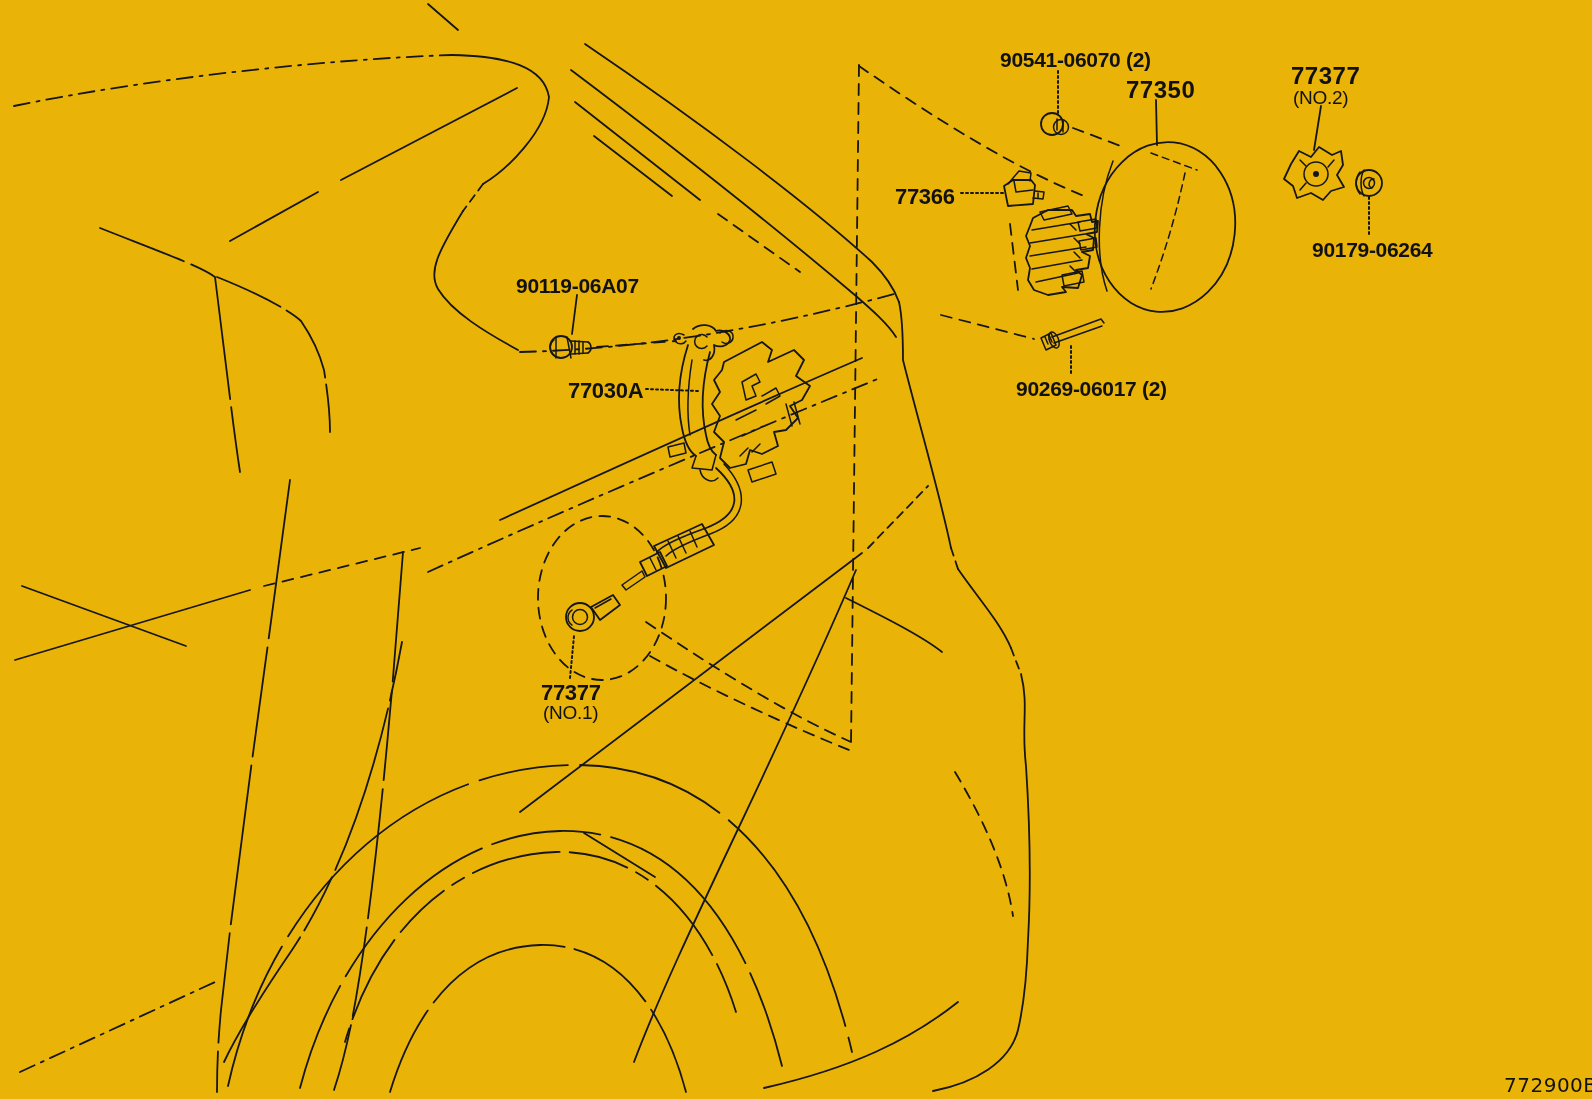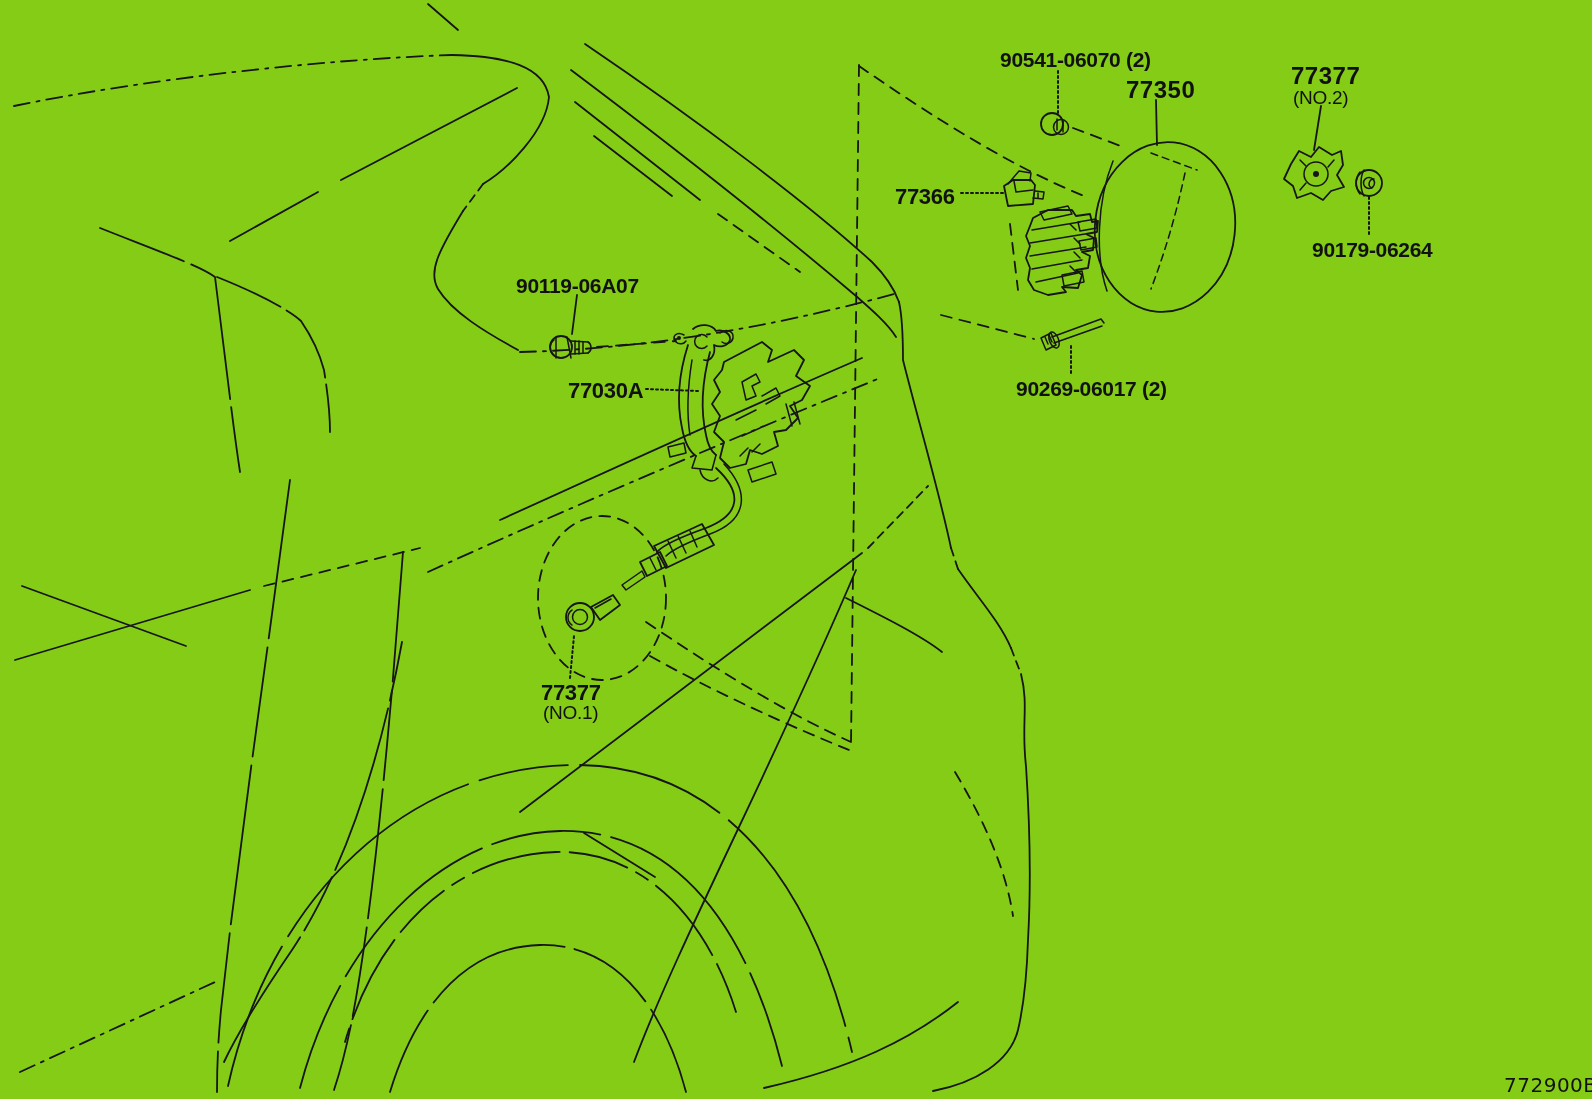--- a/index.html
+++ b/index.html
@@ -1,16 +1,16 @@
 <!DOCTYPE html>
 <html><head>
 <meta charset="utf-8">
 <style>
   html,body{margin:0;padding:0;background:#ffffff;}
-  .stage{position:relative;width:1592px;height:1099px;background:#84cc16;overflow:hidden;}
+  .stage{position:relative;width:1592px;height:1099px;background:#eab308;overflow:hidden;}
   svg{position:absolute;left:0;top:0;}
   .ln{fill:none;stroke:#161616;stroke-width:1.8;stroke-linecap:round;stroke-linejoin:round;}
   .thin{stroke-width:1.5;}
   .dashdot{stroke-dasharray:16 7 3 7;}
   .dash{stroke-dasharray:11 8;}
   .sdash{stroke-dasharray:8 6;}
   .ldash{stroke-dasharray:7 5;}
   .stitch{stroke-dasharray:2 3;stroke-width:2;}
   text{fill:#111;stroke:none;font-family:"Liberation Sans",sans-serif;letter-spacing:-0.3px;}
   .pn{font-weight:700;font-size:21px;}

